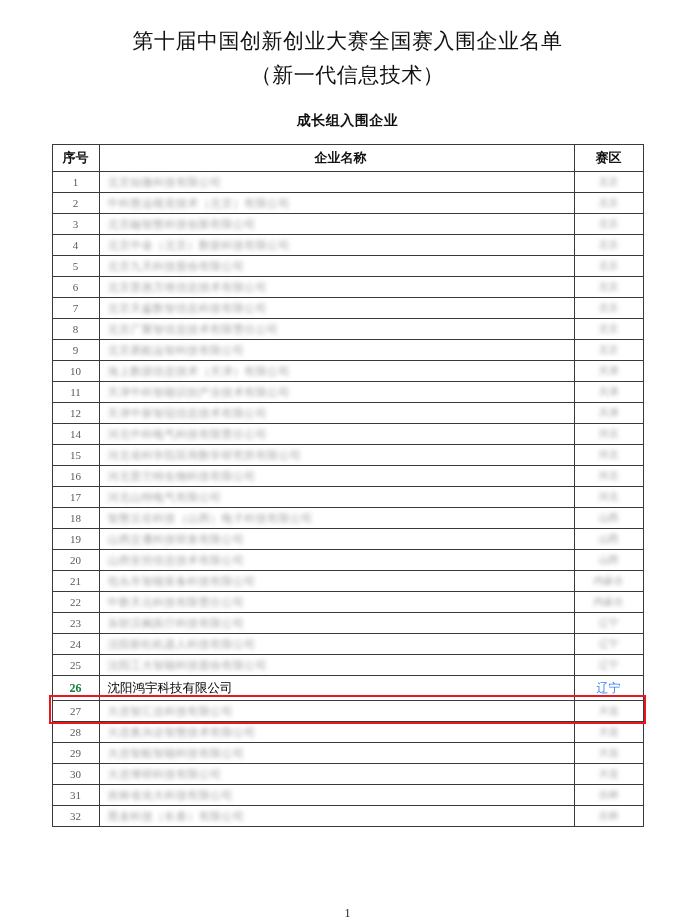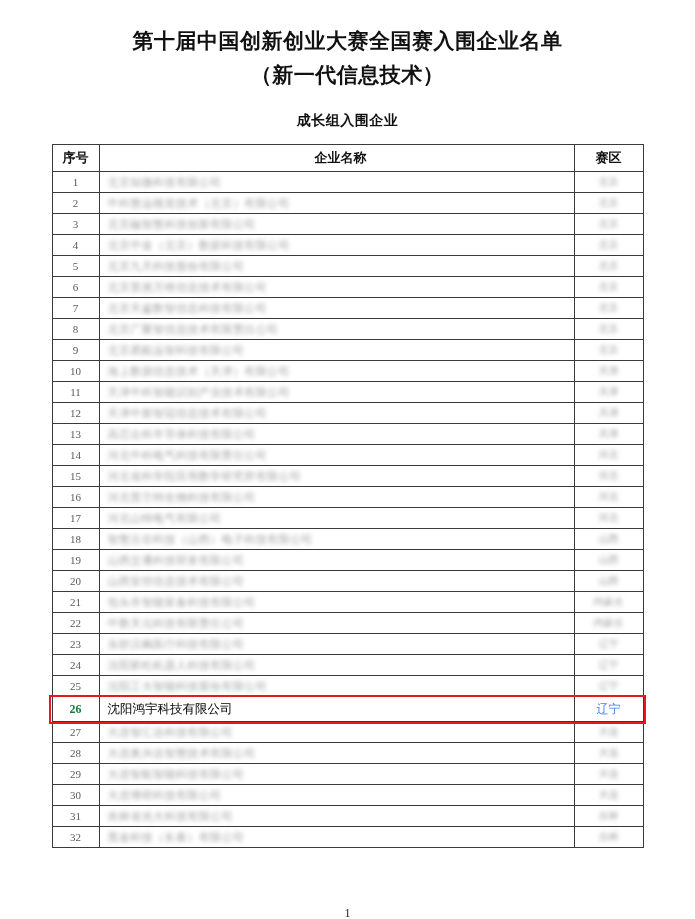--- a/index.html
+++ b/index.html
@@ -18,21 +18,21 @@
   .page {
     width: 695px;
     height: 919px;
     position: relative;
     box-sizing: border-box;
     padding: 0;
   }
   .doc-title {
     text-align: center;
     font-size: 21px;
-    font-weight: bold;
+    font-weight: normal;
     letter-spacing: 0.5px;
     line-height: 34px;
     margin: 24px 40px 0 40px;
     font-family: "Liberation Sans", "DejaVu Sans", sans-serif;
   }
   .doc-title .line2 {
     display: block;
   }
   .subtitle {
     text-align: center;
@@ -251,29 +251,20 @@
         <tr>
           <td class="col-idx"><span class="blur-idx">12</span></td>
           <td class="col-name">
             <span class="blur">天津中新智冠信息技术有限公司</span>
           </td>
           <td class="col-zone">
             <span class="blur-zone">天津</span>
           </td>
         </tr>
         <tr>
-          <td class="col-idx"><span class="blur-idx">13</span></td>
-          <td class="col-name">
-            <span class="blur">高芯众科半导体科技有限公司</span>
-          </td>
-          <td class="col-zone">
-            <span class="blur-zone">天津</span>
-          </td>
-        </tr>
-        <tr>
           <td class="col-idx"><span class="blur-idx">14</span></td>
           <td class="col-name">
             <span class="blur">河北中科电气科技有限责任公司</span>
           </td>
           <td class="col-zone">
             <span class="blur-zone">河北</span>
           </td>
         </tr>
         <tr>
           <td class="col-idx"><span class="blur-idx">15</span></td>

